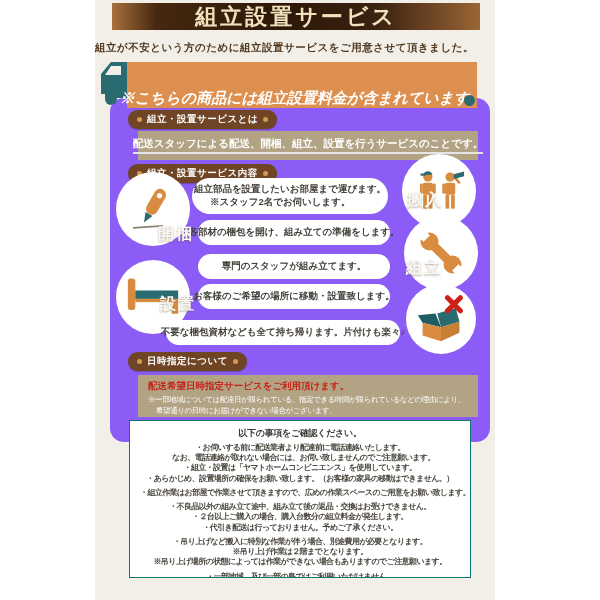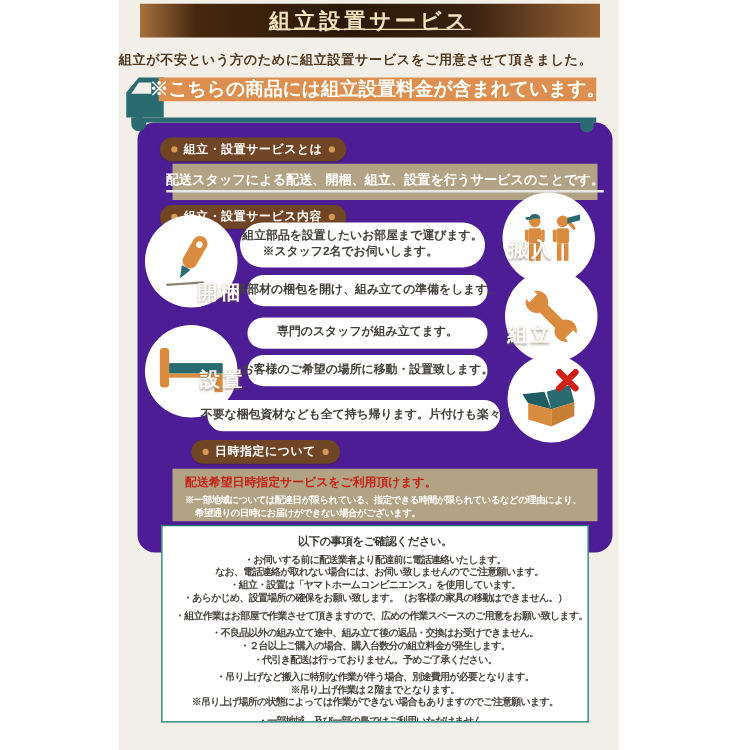--- a/index.html
+++ b/index.html
@@ -4,48 +4,48 @@
 <style>
   html,body{margin:0;padding:0;}
   body{width:600px;height:600px;background:#ffffff;font-family:"Liberation Sans",sans-serif;-webkit-font-smoothing:antialiased;}
   .canvas{position:relative;width:600px;height:600px;background:#ffffff;overflow:hidden;}
   .page{position:absolute;left:95px;top:0;width:400px;height:600px;background:#f2efe8;}
 
   
   .header-bar{position:absolute;left:17px;top:3px;width:368px;height:27px;
     background:linear-gradient(to right,#a8713e 0%,#46280f 12%,#2c1808 45%,#3a2110 72%,#9a6535 100%);
     display:flex;align-items:center;justify-content:center;}
-  .header-title{font-family:"Liberation Serif",serif;color:#f1e1bd;font-size:17px;font-weight:bold;letter-spacing:3px;text-decoration:underline;}
+  .header-title{font-family:"Liberation Serif",serif;color:#f1e1bd;font-size:22px;font-weight:bold;letter-spacing:3px;}
   .subtitle{position:absolute;left:0;top:41px;width:100%;
     font-family:"Liberation Serif",serif;font-size:10.5px;font-weight:bold;color:#51391f;letter-spacing:.5px;}
 
   
-  .banner{position:absolute;left:32px;top:62px;width:350px;height:19px;background:#dc8f4e;z-index:2;
-    display:flex;align-items:flex-start;justify-content:center;}
+  .banner{position:absolute;left:32px;top:62px;width:350px;height:46px;background:#dc8f4e;z-index:2;
+    display:flex;align-items:flex-end;justify-content:center;font-style:italic;}
   .banner-text{color:#ffffff;font-size:15px;font-weight:bold;white-space:nowrap;letter-spacing:0;}
   .truck{position:absolute;left:2px;top:58px;width:38px;height:48px;z-index:1;}
   .truck-line{position:absolute;left:10px;top:94px;width:372px;height:4px;background:#2a6a71;z-index:1;}
   .wheel-right{position:absolute;left:369px;top:95px;width:11px;height:11px;border-radius:50%;background:#2a6a71;z-index:3;}
 
   
-  .panel{position:absolute;left:15px;top:98px;width:380px;height:344px;background:#4c1d95;border-radius:14px;}
+  .panel{position:absolute;left:15px;top:98px;width:380px;height:344px;background:#8b5cf6;border-radius:14px;}
 
   .pill{position:absolute;display:inline-flex;align-items:center;gap:5px;background:#6f4526;
     border-radius:12px;padding:3px 9px;box-shadow:0 1px 1px rgba(60,40,20,.35);}
   .pill-label{color:#ffffff;font-size:9.5px;font-weight:bold;letter-spacing:.5px;white-space:nowrap;}
   .pill-dot{width:5px;height:5px;border-radius:50%;background:#d29a55;}
 
   .infobox{position:absolute;left:28px;width:340px;background:#b2a385;display:flex;flex-direction:column;
     align-items:center;justify-content:center;}
   .infobox-1{top:33px;height:29px;}
   .infobox-1 .desc{color:#ffffff;font-size:10.5px;font-weight:bold;border-bottom:2px solid #e5e5e5;
     padding-bottom:1px;white-space:nowrap;}
   .infobox-2{top:277px;height:42px;align-items:flex-start;padding:0;}
   .highlight-red{color:#c52418;font-size:9.5px;font-weight:bold;margin:4px 0 1px 10px;white-space:nowrap;}
-  .schedule-note{color:#ffffff;font-size:7.5px;font-weight:bold;letter-spacing:-.4px;line-height:1.5;
+  .schedule-note{color:#ffffff;font-size:7.5px;font-weight:normal;letter-spacing:-.4px;line-height:1.5;
     margin:0 8px 0 10px;padding-left:8px;text-indent:-8px;}
 
   .circle{position:absolute;background:#ffffff;border-radius:50%;display:flex;align-items:center;justify-content:center;z-index:1;}
   .step-label{position:absolute;z-index:3;color:#faf8f2;font-weight:bold;font-size:16px;letter-spacing:2px;
     text-shadow:0 1px 2px rgba(110,95,70,.55);}
   .bubble{position:absolute;background:#ffffff;border-radius:20px;display:flex;flex-direction:column;
     align-items:center;justify-content:center;z-index:2;color:#44403a;font-weight:bold;font-size:9.5px;}
   .bubble .line{white-space:nowrap;line-height:1.35;}
   .bubble .sub{align-self:flex-start;margin-left:18px;}
 
@@ -178,21 +178,21 @@
           <g stroke="#cf1f16" stroke-width="5.5" stroke-linecap="round">
             <line x1="34" y1="3" x2="48" y2="17"></line>
             <line x1="48" y1="3" x2="34" y2="17"></line>
           </g>
         </svg>
       </div>
       <div class="bubble" style="left:56px;top:222px;width:234px;height:25px;">
         <span class="line">不要な梱包資材なども全て持ち帰ります。片付けも楽々♪</span>
       </div>
 
-      <div class="pill" style="left:18px;top:254px;margin-left:25px;">
+      <div class="pill" style="left:18px;top:254px;">
         <span class="pill-dot"></span>
         <span class="pill-label">日時指定について</span>
         <span class="pill-dot"></span>
       </div>
       <div class="infobox infobox-2">
         <span class="highlight-red">配送希望日時指定サービスをご利用頂けます。</span>
         <span class="schedule-note">※一部地域については配達日が限られている、指定できる時間が限られているなどの理由により、希望通りの日時にお届けができない場合がございます。</span>
       </div>
 
       <div class="notes">

